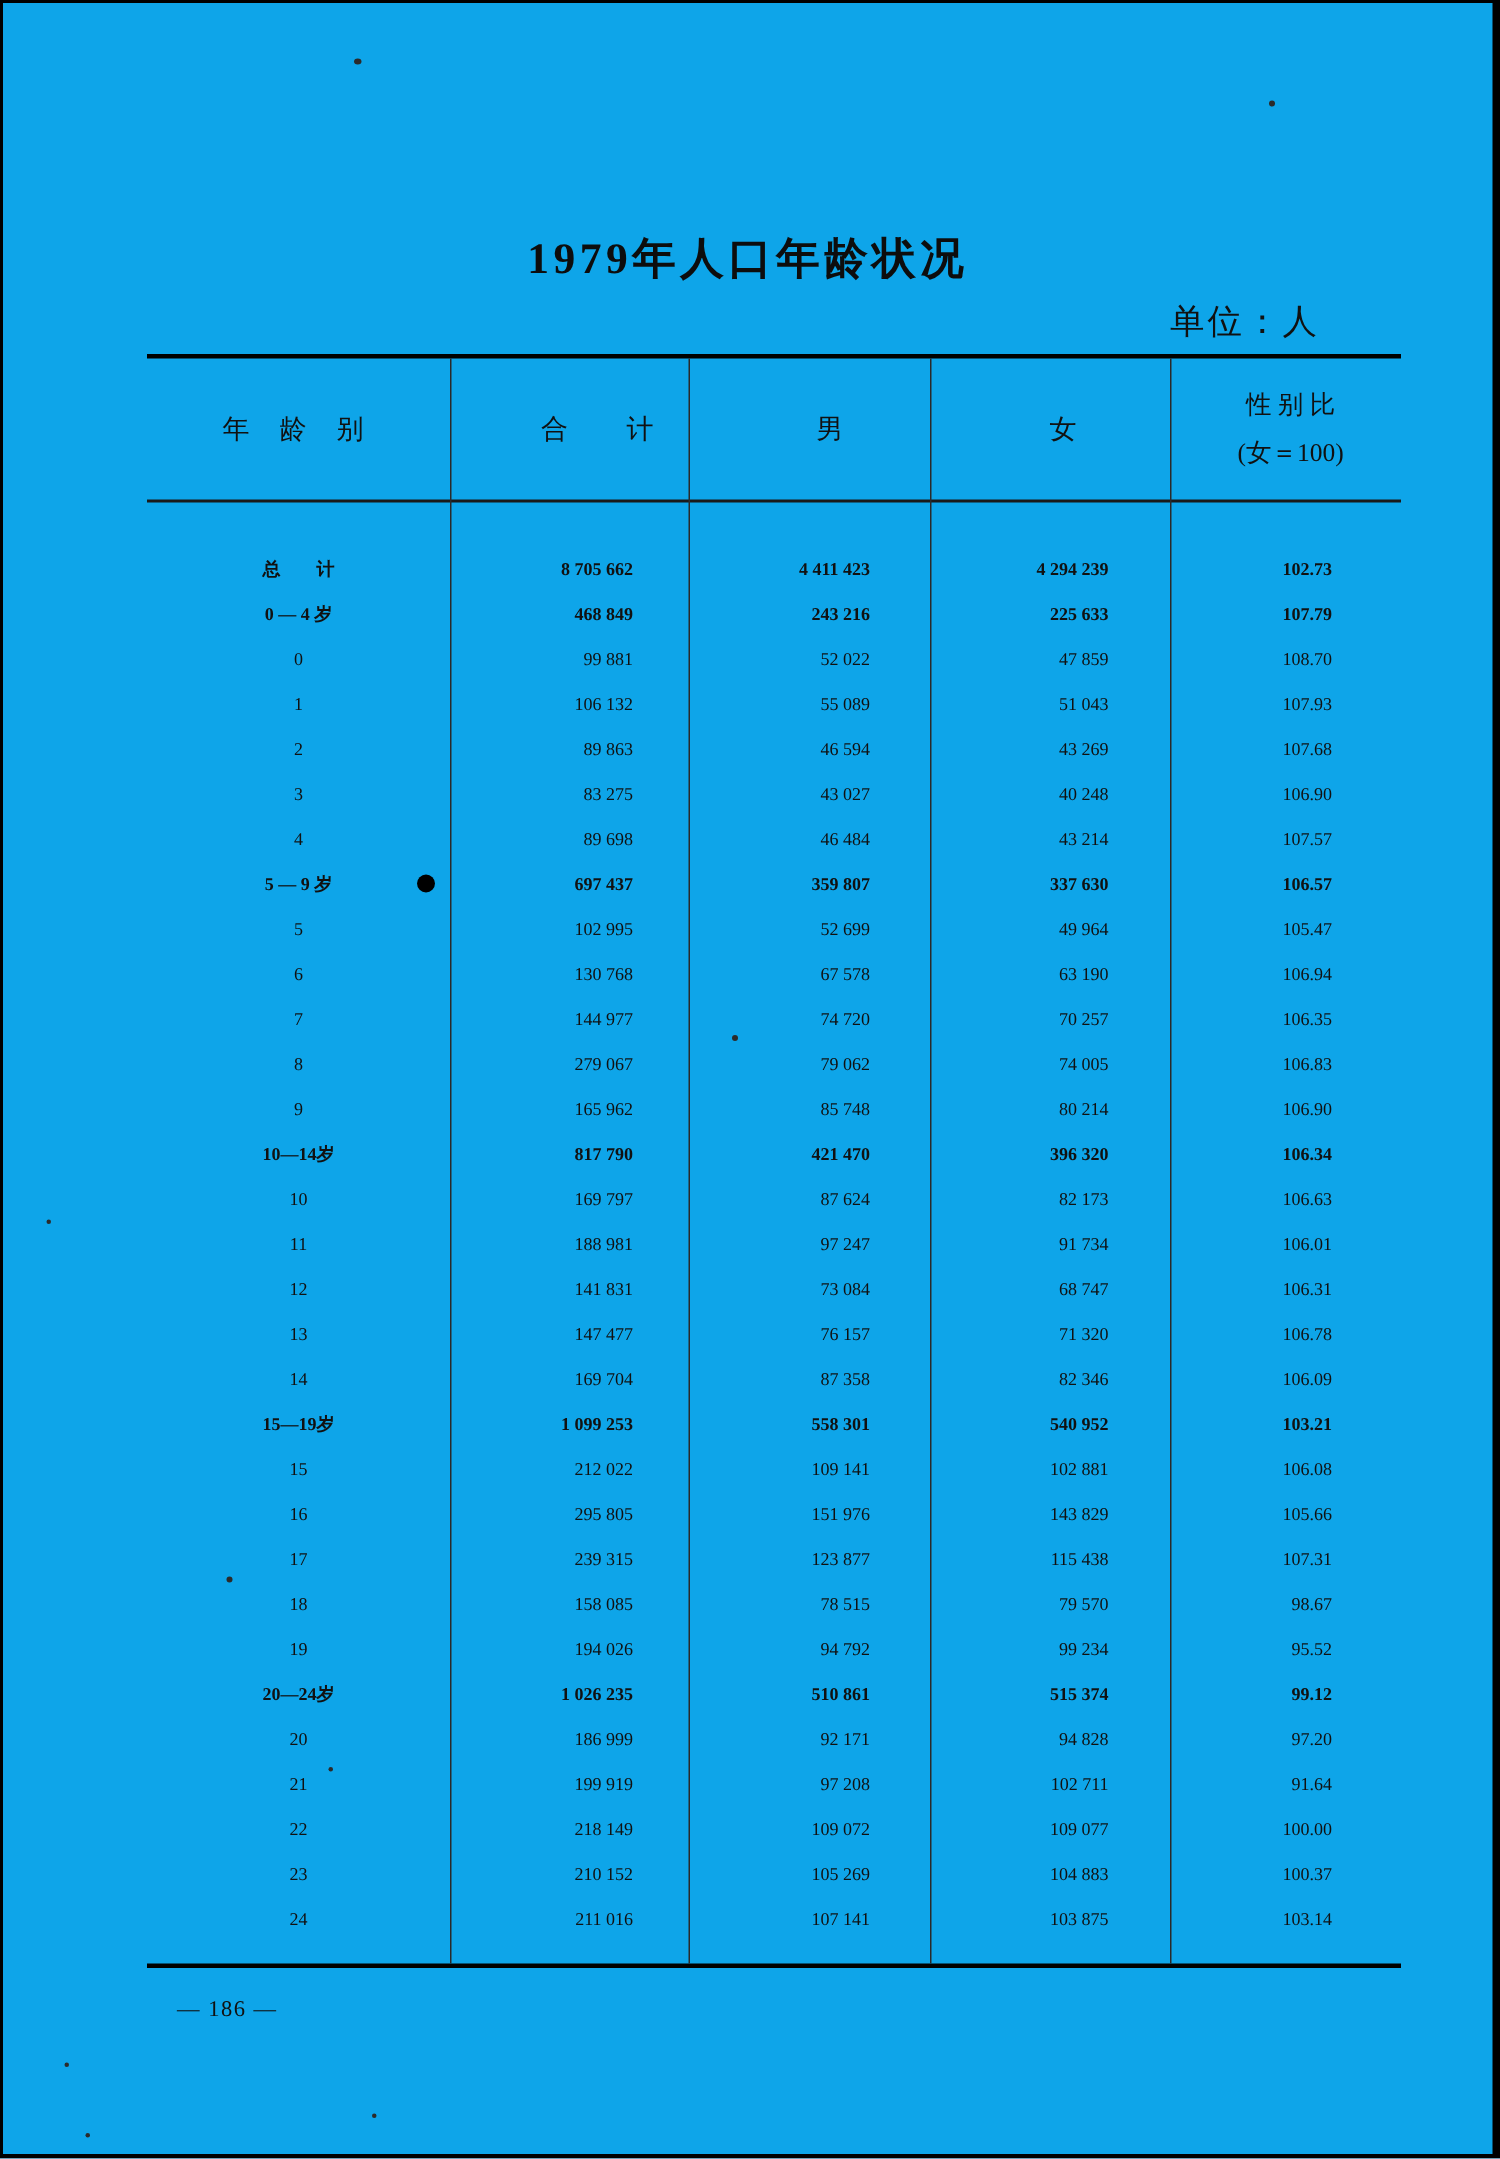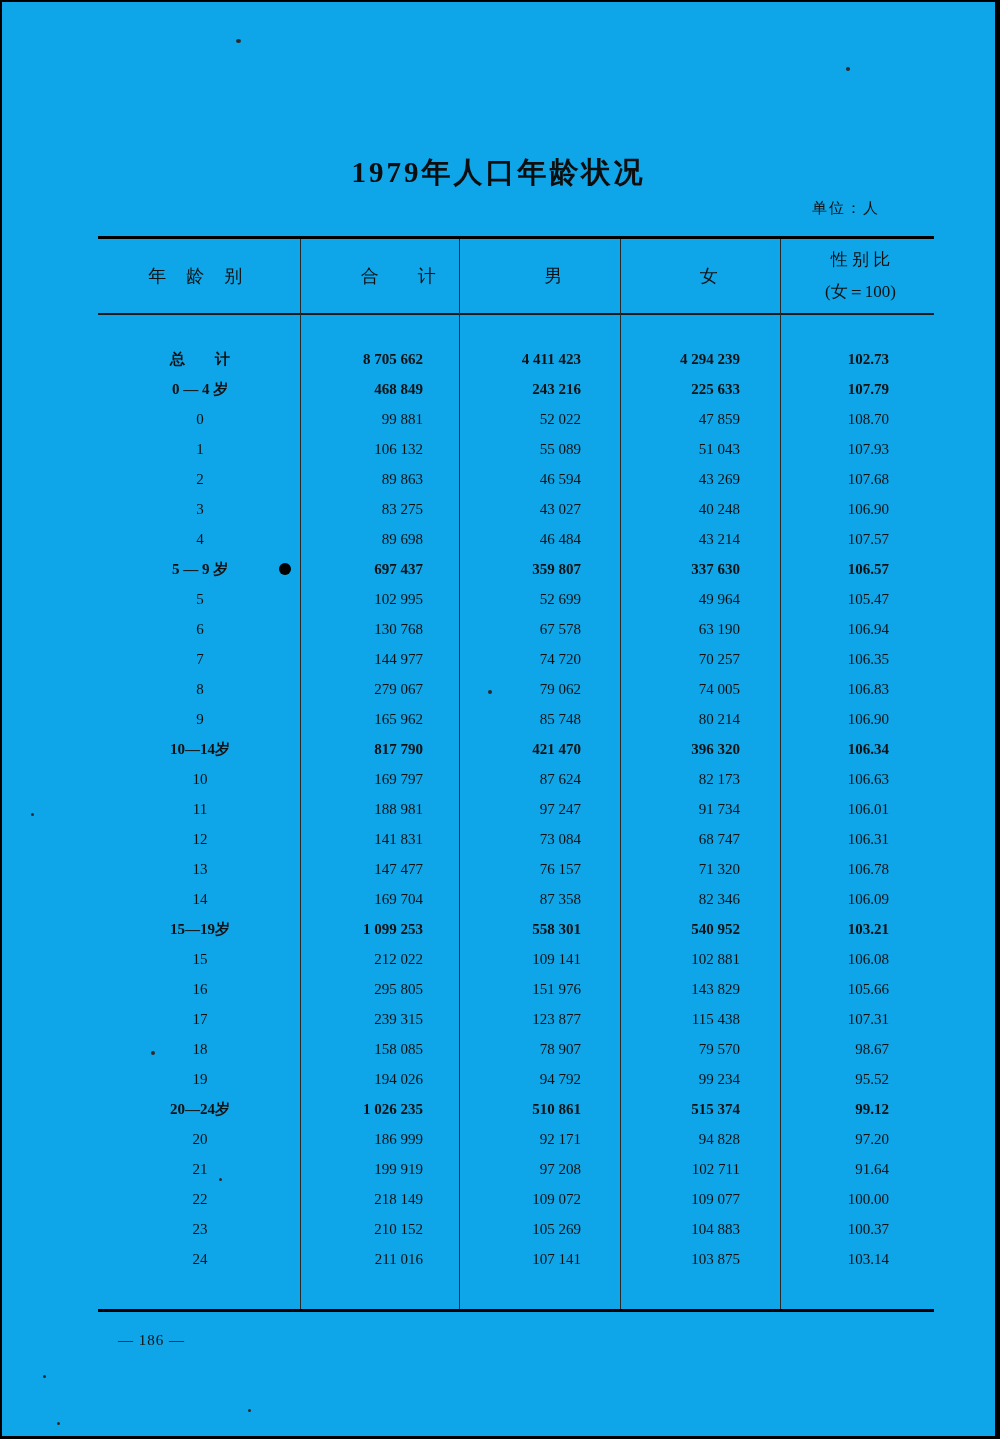--- a/index.html
+++ b/index.html
@@ -9,40 +9,40 @@
     border-top:2px solid #000; border-left:2px solid #000;
     border-right:5px solid #000; border-bottom:3px solid #000;
     font-family:"Liberation Serif", serif;
   }
   .title {
     position:absolute; top:151px; left:0; width:100%; text-align:center;
     font-size:29px; font-weight:700; letter-spacing:3px; color:#0d0d0d;
   }
   .unit {
     position:absolute; top:197px; left:0; width:878px; text-align:right;
-    font-size:15px; letter-spacing:2px;
+    font-size:23px; letter-spacing:2px;
   }
   .table {
     position:absolute; left:96px; top:234px; width:836px; height:1076px;
     box-sizing:border-box; border-top:3px solid #000; border-bottom:3px solid #000;
   }
   .vline { position:absolute; top:0; bottom:0; width:1px; background:#2a2a2a; }
   .vl1 { left:202px; } .vl2 { left:361px; } .vl3 { left:522px; } .vl4 { left:682px; }
   .thead {
-    display:flex; align-items:center; height:76px; box-sizing:border-box;
+    display:flex; align-items:center; height:96px; box-sizing:border-box;
     border-bottom:2px solid #1a1a1a; font-size:18px; letter-spacing:1px;
   }
   .th { text-align:center; }
   .th-age    { width:202px; }
   .th-total  { width:159px;margin-left:28px; }
   .th-male   { width:161px; }
   .th-female { width:160px; }
   .th-ratio  { width:152px; font-size:17px; line-height:32px; letter-spacing:0; }
   .tbody { padding-top:29px; }
-  .row { display:flex; height:30px; line-height:30px; font-size:15px;justify-content:center; }
+  .row { display:flex; height:30px; line-height:30px; font-size:12px; }
   .row.group { font-weight:700; }
   .cell { box-sizing:border-box; white-space:nowrap; }
   .c-age    { width:202px; text-align:center; position:relative; }
   .c-total  { width:159px; text-align:right; padding-right:37px; }
   .c-male   { width:161px; text-align:right; padding-right:40px; }
   .c-female { width:160px; text-align:right; padding-right:41px; }
   .c-ratio  { width:152px; text-align:right; padding-right:44px; }
   .bullet {
     position:absolute; right:10px; top:9px; width:12px; height:12px;
     background:#000; border-radius:50%;
@@ -245,21 +245,21 @@
         <div class="row">
           <div class="cell c-age">17</div>
           <div class="cell c-total">239 315</div>
           <div class="cell c-male">123 877</div>
           <div class="cell c-female">115 438</div>
           <div class="cell c-ratio">107.31</div>
         </div>
         <div class="row">
           <div class="cell c-age">18</div>
           <div class="cell c-total">158 085</div>
-          <div class="cell c-male">78 907</div>
+          <div class="cell c-male">78 515</div>
           <div class="cell c-female">79 570</div>
           <div class="cell c-ratio">98.67</div>
         </div>
         <div class="row">
           <div class="cell c-age">19</div>
           <div class="cell c-total">194 026</div>
           <div class="cell c-male">94 792</div>
           <div class="cell c-female">99 234</div>
           <div class="cell c-ratio">95.52</div>
         </div>

